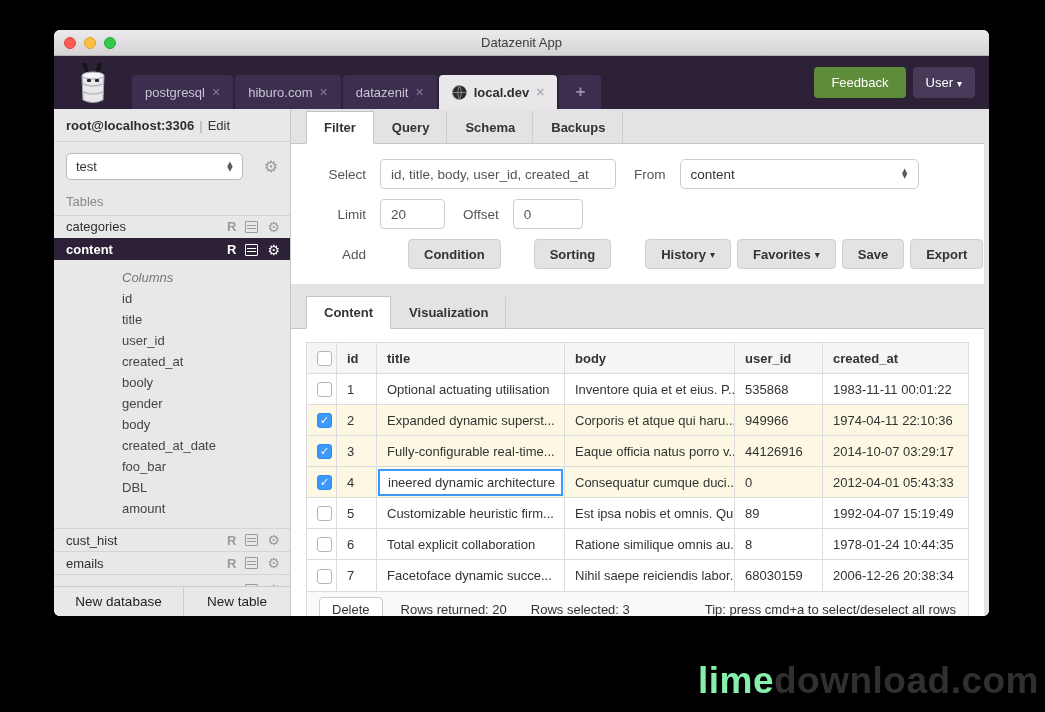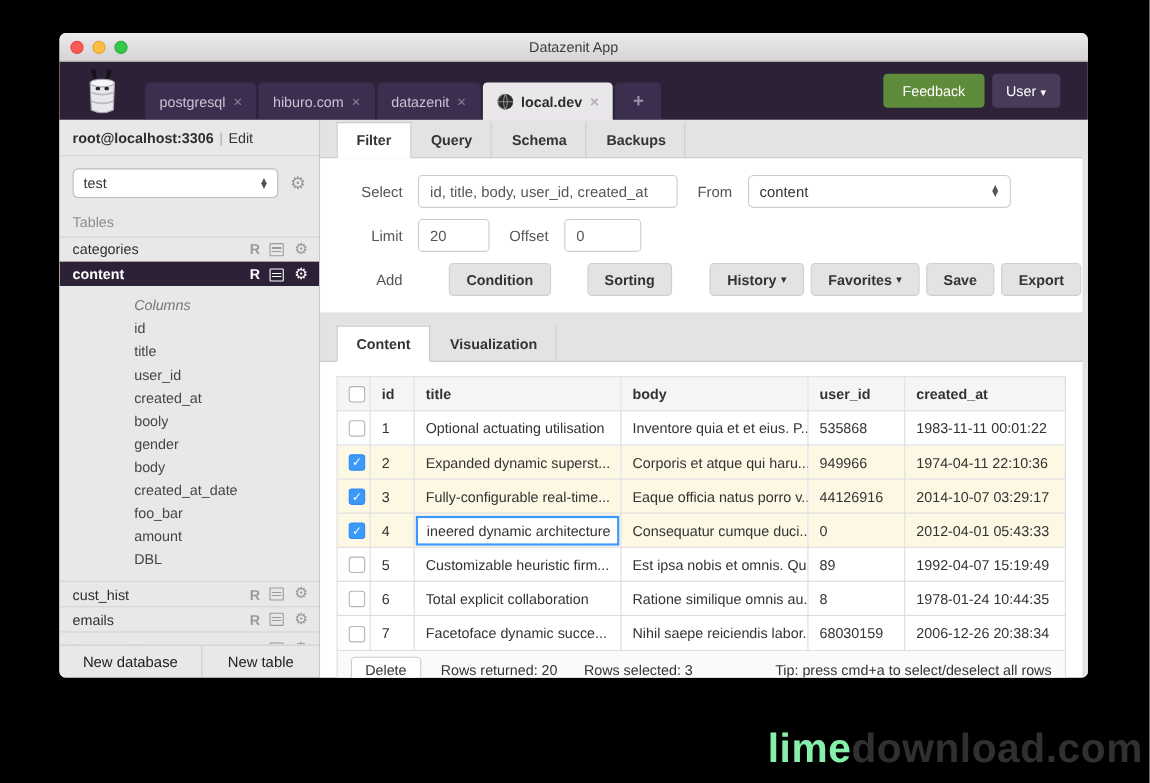--- a/index.html
+++ b/index.html
@@ -24,38 +24,38 @@
   .navbar { height:53px; background:#2d2138; display:flex; flex:0 0 auto; }
   .logo-box { width:78px; display:flex; align-items:center; justify-content:center; }
   .nav-tabs { display:flex; align-items:flex-end; }
   .nav-tab { height:34px; margin-right:2px; padding:0 13px; display:flex; align-items:center; gap:7px;
     background:#3b2e4e; color:#c9c3d4; font-size:13px; border-radius:4px 4px 0 0; cursor:default; }
   .nav-tab .close { color:#877f96; font-size:14px; line-height:1; }
   .nav-tab.active { background:#e9e7ea; color:#2d2d2d; font-weight:bold; }
   .nav-tab.active .close { color:#b3aeba; }
   .nav-tab.plus { width:42px; justify-content:center; color:#9a92a9; font-size:17px; font-weight:bold; }
   .globe { width:15px; height:15px; flex:0 0 auto; }
-  .nav-right { margin-left:auto; align-self:center; display:flex; gap:7px; padding-right:25px; }
+  .nav-right { margin-left:auto; align-self:center; display:flex; gap:7px; padding-right:14px; }
   .btn-feedback { background:#5e8c3a; color:#fff; font-size:13px; padding:8px 17px; border-radius:4px; }
   .btn-user { background:#473b59; color:#fff; font-size:13px; padding:8px 13px; border-radius:4px; }
   .caret { font-size:10px; margin-left:4px; font-family:"DejaVu Sans", sans-serif; }
 
   
   .app-body { flex:1; display:flex; min-height:0; background:#e4e2e4; }
 
   
   .sidebar { width:237px; flex:0 0 auto; background:#e9e8e9; border-right:1px solid #c9c6c9;
     display:flex; flex-direction:column; font-size:13px; color:#333; }
   .conn-row { flex:0 0 auto; height:33px; padding:0 12px; display:flex; align-items:center; gap:5px;
     border-bottom:1px solid #d5d3d5; }
   .conn-name { font-weight:bold; color:#2e2e2e; }
   .conn-sep { color:#a9a9a9; }
   .conn-edit { color:#333; }
   .sidebar-scroll { flex:1; overflow:hidden; display:flex; flex-direction:column; }
-  .db-row { padding:11px 12px 7px 12px; display:flex; align-items:center; gap:11px; }
+  .db-row { padding:11px 12px 7px 12px; display:flex; align-items:center; gap:21px; }
   .fake-select { flex:1; height:27px; background:#fff; border:1px solid #bcbabc; border-radius:5px;
     display:flex; align-items:center; padding:0 9px; color:#333; }
   .fake-select .val { flex:1; }
   .updown { display:flex; flex-direction:column; line-height:5px; font-size:7px; color:#555;
     font-family:"DejaVu Sans", sans-serif; }
   .gear { color:#9a9a9a; font-size:16px; font-family:"DejaVu Sans", sans-serif; line-height:1; }
   .tables-heading { padding:7px 12px 6px; color:#8b8b8b; }
   .tbl-row { height:29px; display:flex; align-items:center; padding:0 10px 0 12px;
     border-top:1px solid #d5d3d5; }
   .tbl-row .tname { flex:1; color:#2f2f2f; }
@@ -246,22 +246,22 @@
           <div class="col-item heading">Columns</div>
           <div class="col-item">id</div>
           <div class="col-item">title</div>
           <div class="col-item">user_id</div>
           <div class="col-item">created_at</div>
           <div class="col-item">booly</div>
           <div class="col-item">gender</div>
           <div class="col-item">body</div>
           <div class="col-item">created_at_date</div>
           <div class="col-item">foo_bar</div>
+          <div class="col-item">DBL</div>
           <div class="col-item">amount</div>
-          <div class="col-item">DBL</div>
         </div>
 
         <div class="tbl-row">
           <span class="tname">cust_hist</span>
           <span class="row-icons">
             <span class="ric-r">R</span>
             <span class="ric-list"></span>
             <span class="ric-gear">⚙</span>
           </span>
         </div>

